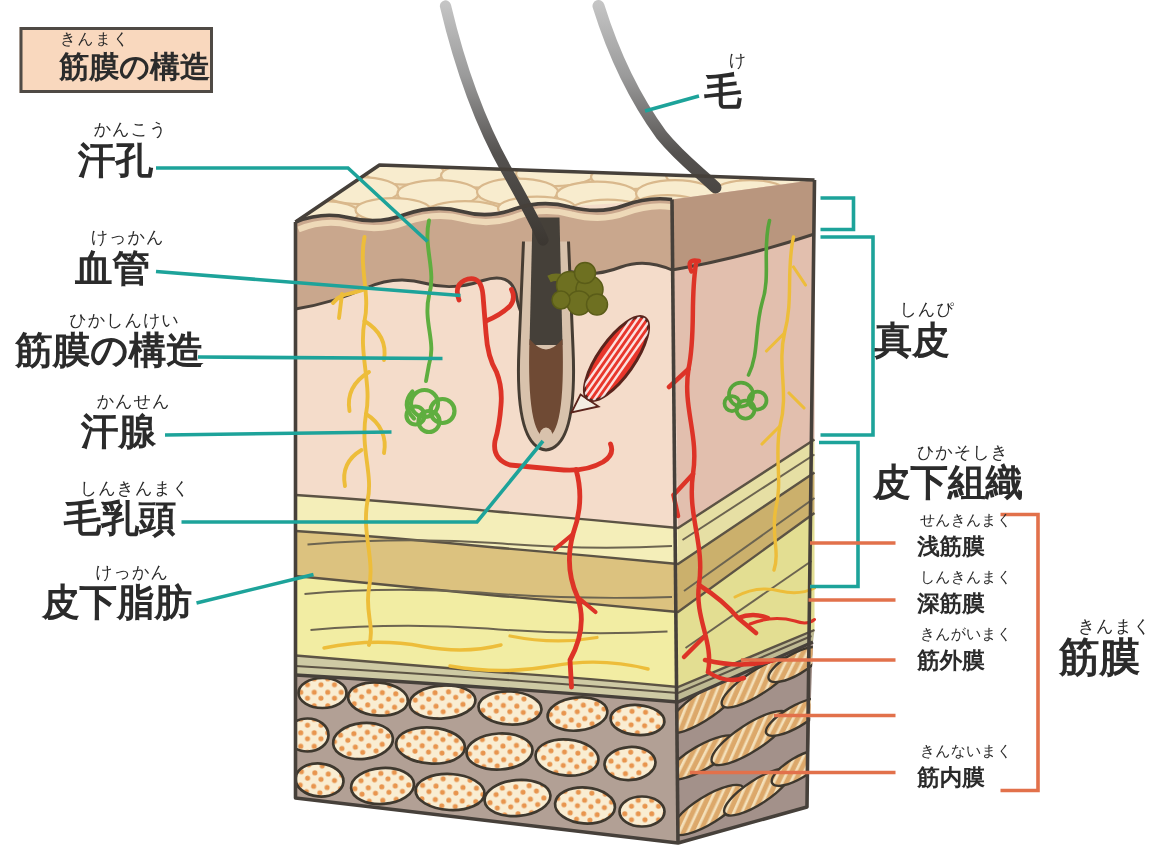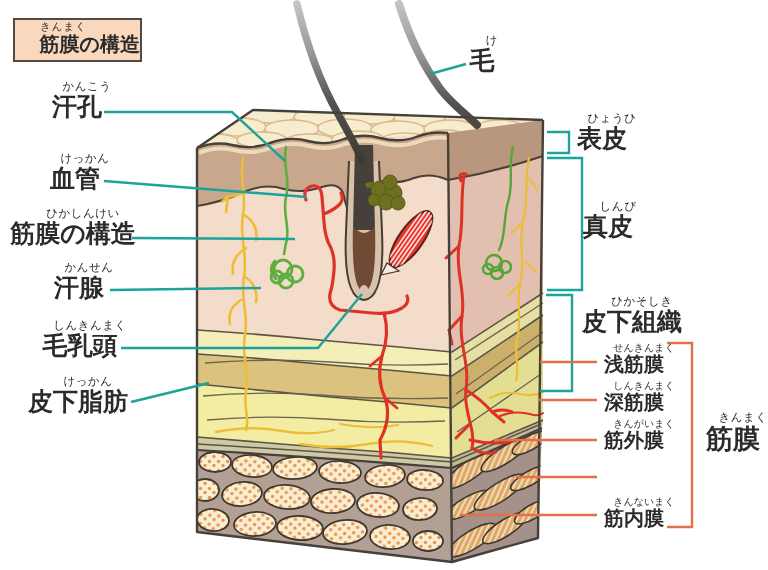--- a/index.html
+++ b/index.html
@@ -3,21 +3,21 @@
 <meta charset="utf-8">
 <style>
   html,body{margin:0;padding:0;background:#fff;}
   #stage{position:relative;width:768px;height:570px;background:#ffffff;overflow:hidden;
          font-family:"DejaVu Sans",sans-serif;color:#2b2b2b;}
   #art{position:absolute;left:0;top:0;}
   .lbl{position:absolute;text-align:center;transform:translateX(-50%);white-space:nowrap;}
   .furi{display:block;font-size:11.5px;line-height:13px;letter-spacing:.5px;color:#2b2b2b;margin-left:20px;}
   .main{display:block;font-weight:bold;color:#2b2b2b;}
   .sz-l{font-size:25px;line-height:27px;}
-  .sz-m{font-size:20px;line-height:22px;}
+  .sz-m{font-size:15px;line-height:22px;}
   .sz-xl{font-size:27px;line-height:29px;}
   .furi-s{font-size:10px;line-height:11px;letter-spacing:0;}
   #title-box{position:absolute;left:13px;top:18px;width:129px;height:44px;
     background:#f9d8be;border:2.5px solid #4f4a45;box-sizing:border-box;
     padding:1px 0 0 5px;text-align:left;}
   #title-box .furi{font-size:10.5px;line-height:11px;text-align:left;letter-spacing:1px;}
   #title-box .main{font-size:20px;line-height:24px;text-align:right;}
 </style>
 </head>
 <body>
@@ -301,24 +301,20 @@
 <div class="lbl" style="left:78px;top:375px">
       <span class="furi">けっかん</span>
       <span class="main sz-l">皮下脂肪</span>
     </div>
 
 <div class="lbl" style="left:482px;top:34px">
       <span class="furi">け</span>
       <span class="main sz-l">毛</span>
     </div>
 
-<div class="lbl" style="left:602px;top:112px">
-      <span class="furi">ひょうひ</span>
-      <span class="main sz-l">表皮</span>
-    </div>
 <div class="lbl" style="left:608px;top:200px">
       <span class="furi">しんぴ</span>
       <span class="main sz-l">真皮</span>
     </div>
 <div class="lbl" style="left:632px;top:295px">
       <span class="furi">ひかそしき</span>
       <span class="main sz-l">皮下組織</span>
     </div>
 
 <div class="lbl" style="left:634px;top:342px">

